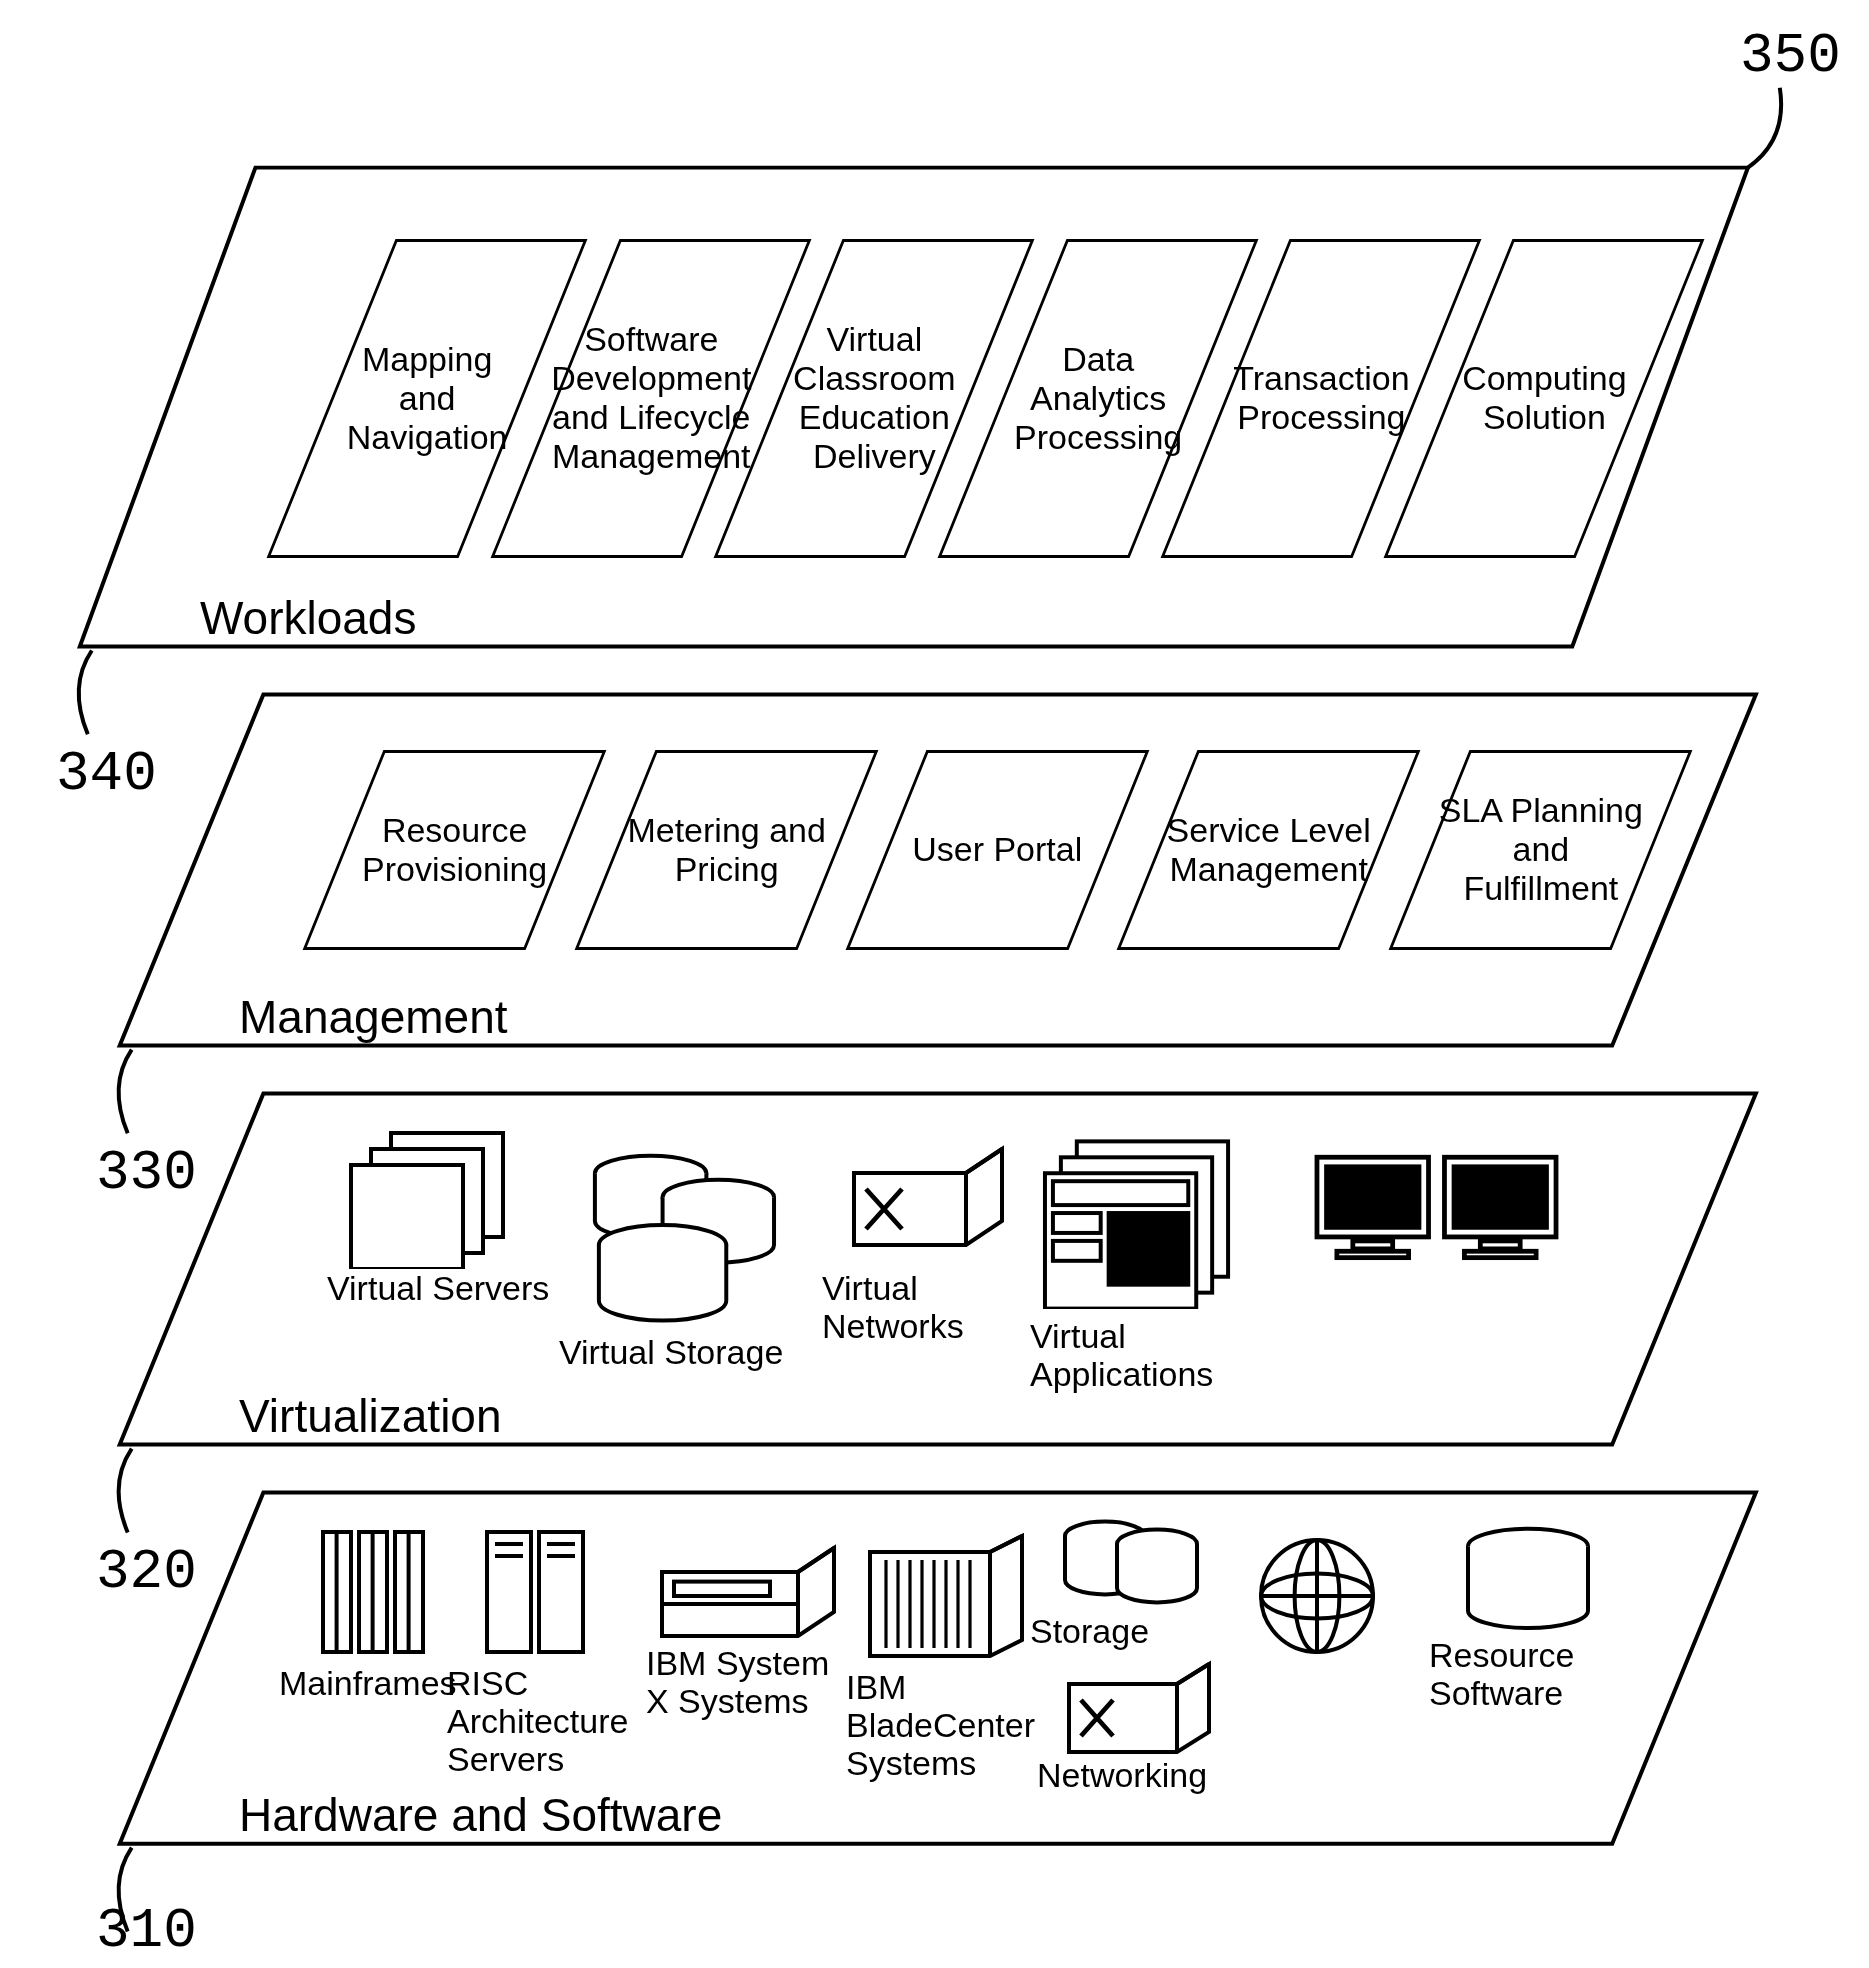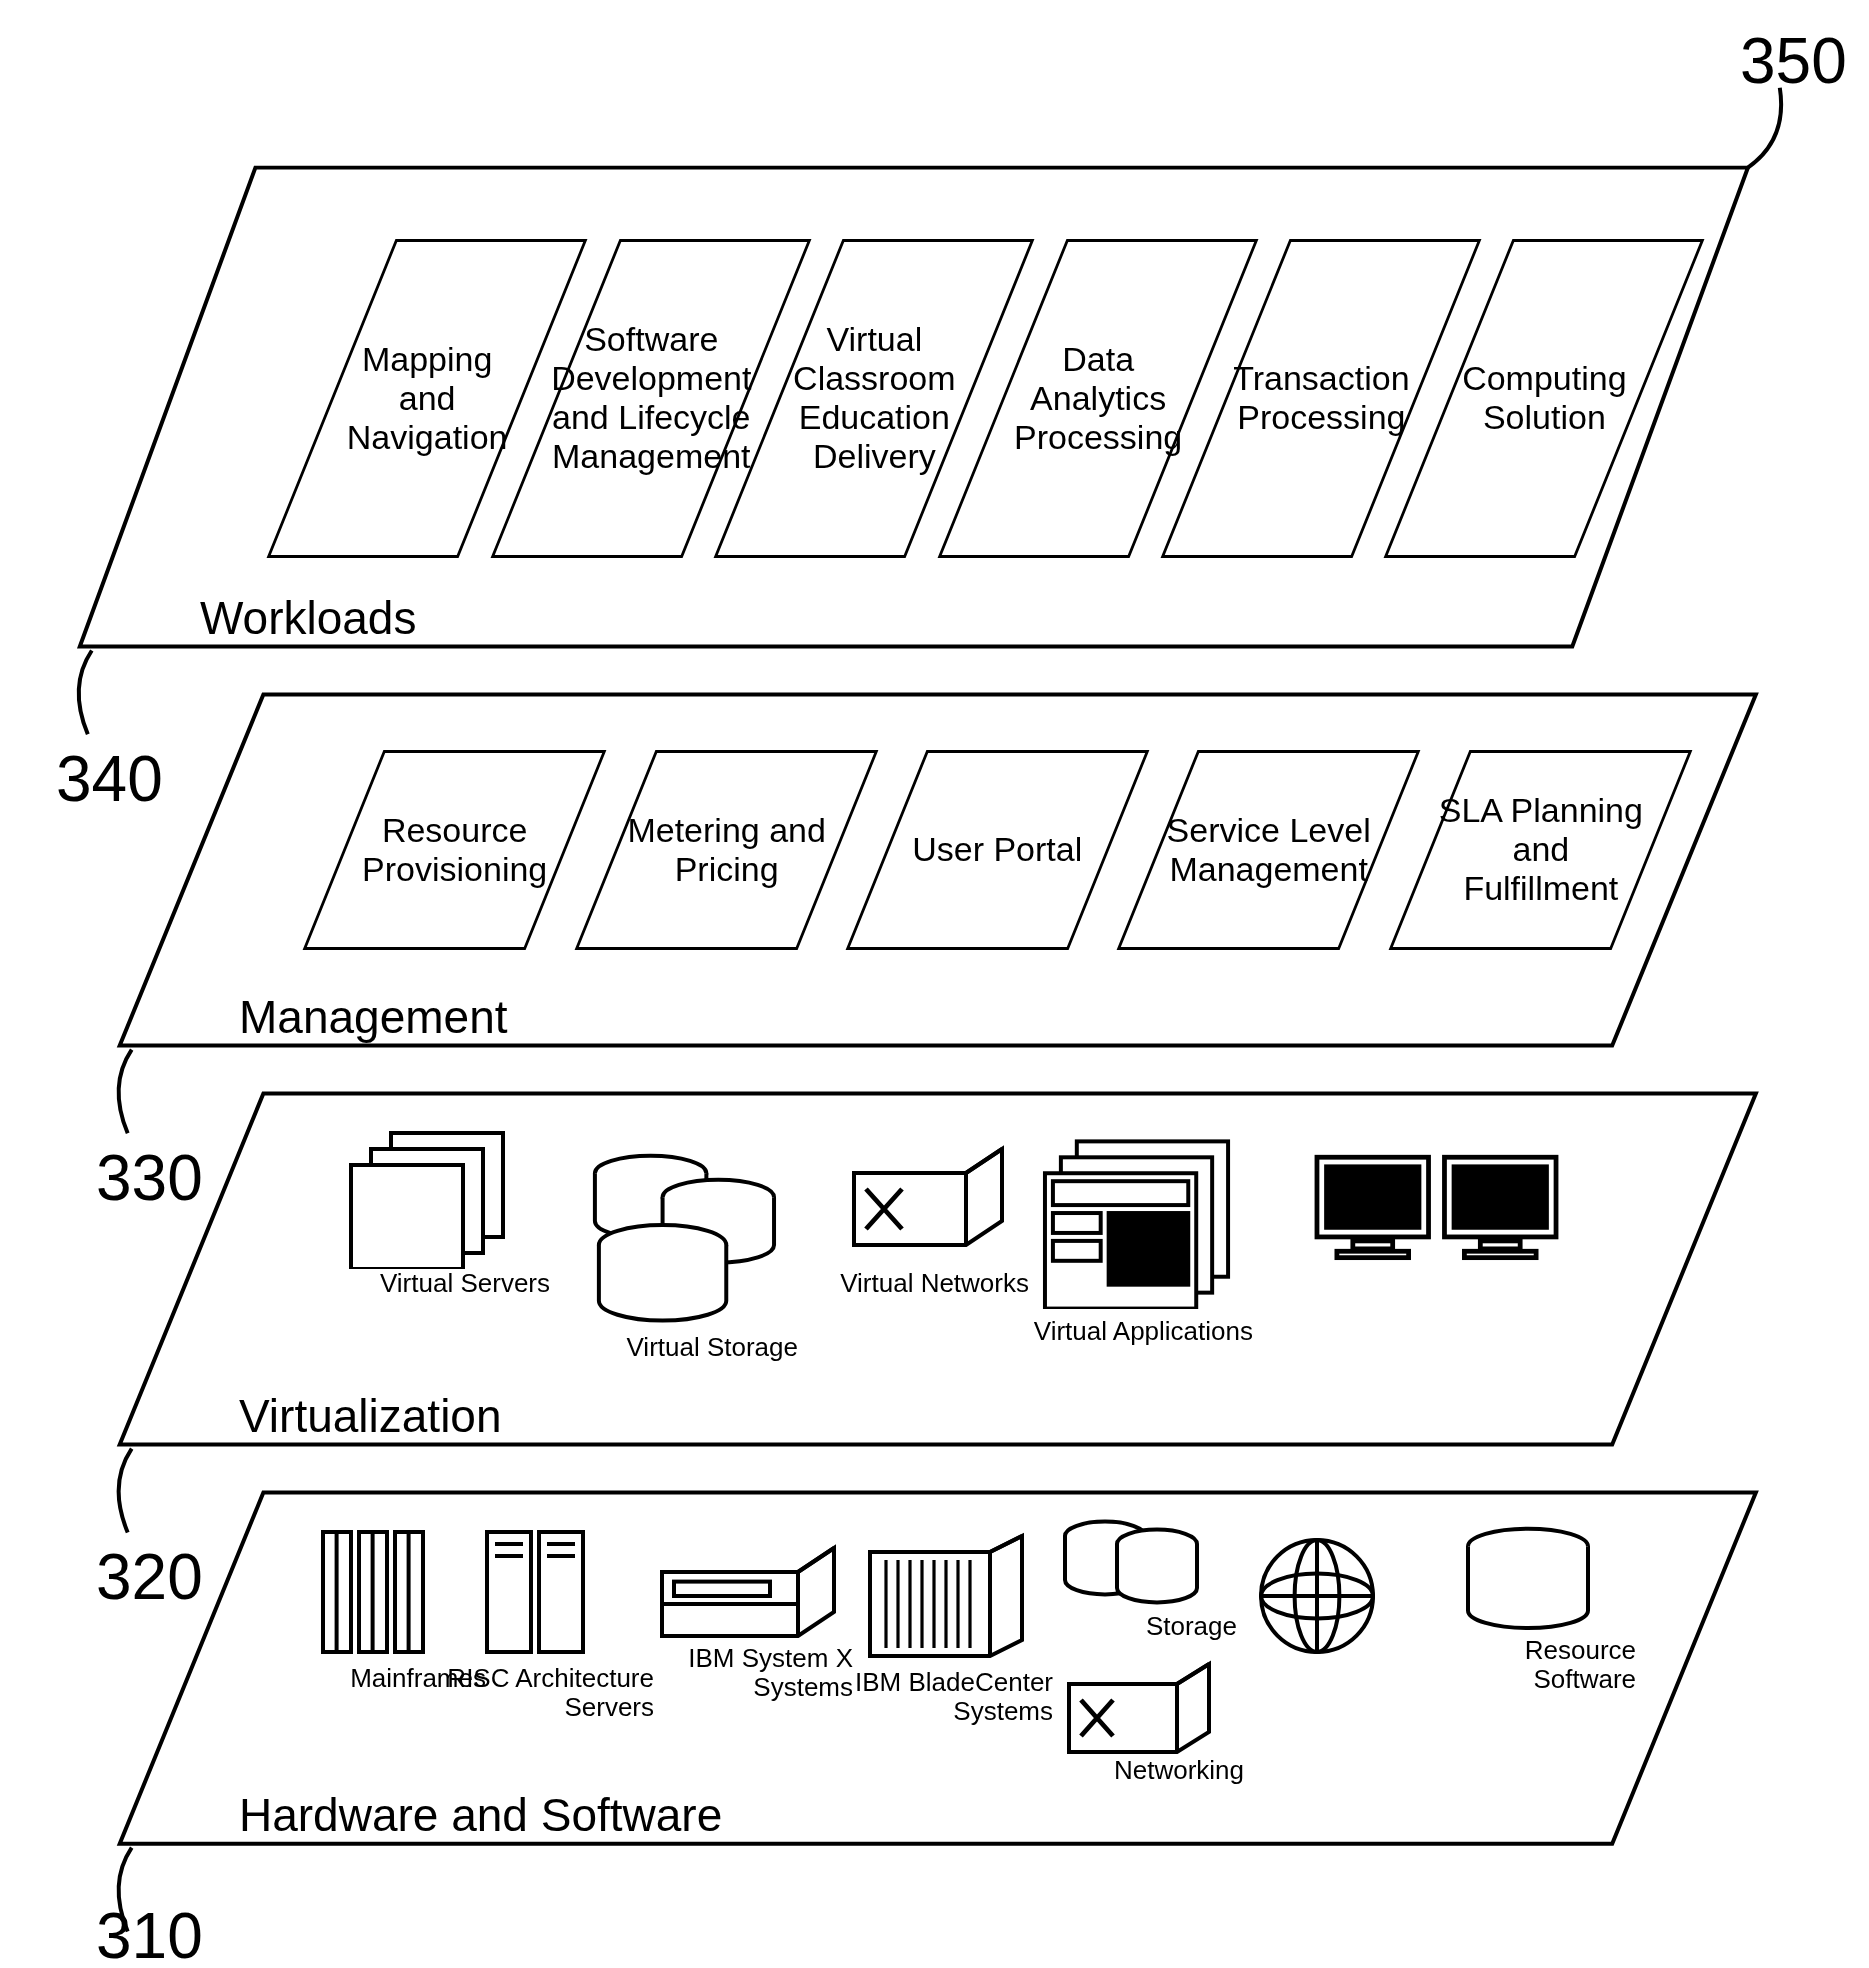--- a/index.html
+++ b/index.html
@@ -1,26 +1,26 @@
 <!DOCTYPE html>
 <html style="font-size:12.8px"><head>
 <meta charset="utf-8">
 <style>
   html,body{margin:0;padding:0;background:#fff;}
   body{font-family:Arial,Helvetica,sans-serif;}
   .canvas{position:relative;width:1870px;height:1969px;}
   svg{position:absolute;top:0;left:0;}
-  .ref{position:absolute;font-size:64px;font-family:Liberation Sans, sans-serif;}
+  .ref{position:absolute;font-size:56px;font-family:Liberation Mono, monospace;}
   .layer-title{position:absolute;font-size:46px;font-family:Liberation Sans, sans-serif;}
   .box{position:absolute;border:3.2px solid #000;background:#fff;
        transform:skewX(-22deg);display:flex;align-items:center;
        justify-content:center;text-align:center;font-size:34px;
        line-height:1.15;padding:4.8px;box-sizing:border-box;}
   .box > span{display:block;transform:skewX(22deg);}
-  .item-label{position:absolute;text-align:right;font-size:26px;
+  .item-label{position:absolute;text-align:left;font-size:34px;
               line-height:1.12;width:207px;}
   .icon{position:absolute;}
 </style>
 </head>
 <body>
 
 <div class="canvas">
 
 <svg width="1870" height="1969" viewBox="0 0 2343 2467">
   <g fill="none" stroke="#000" stroke-width="5">

